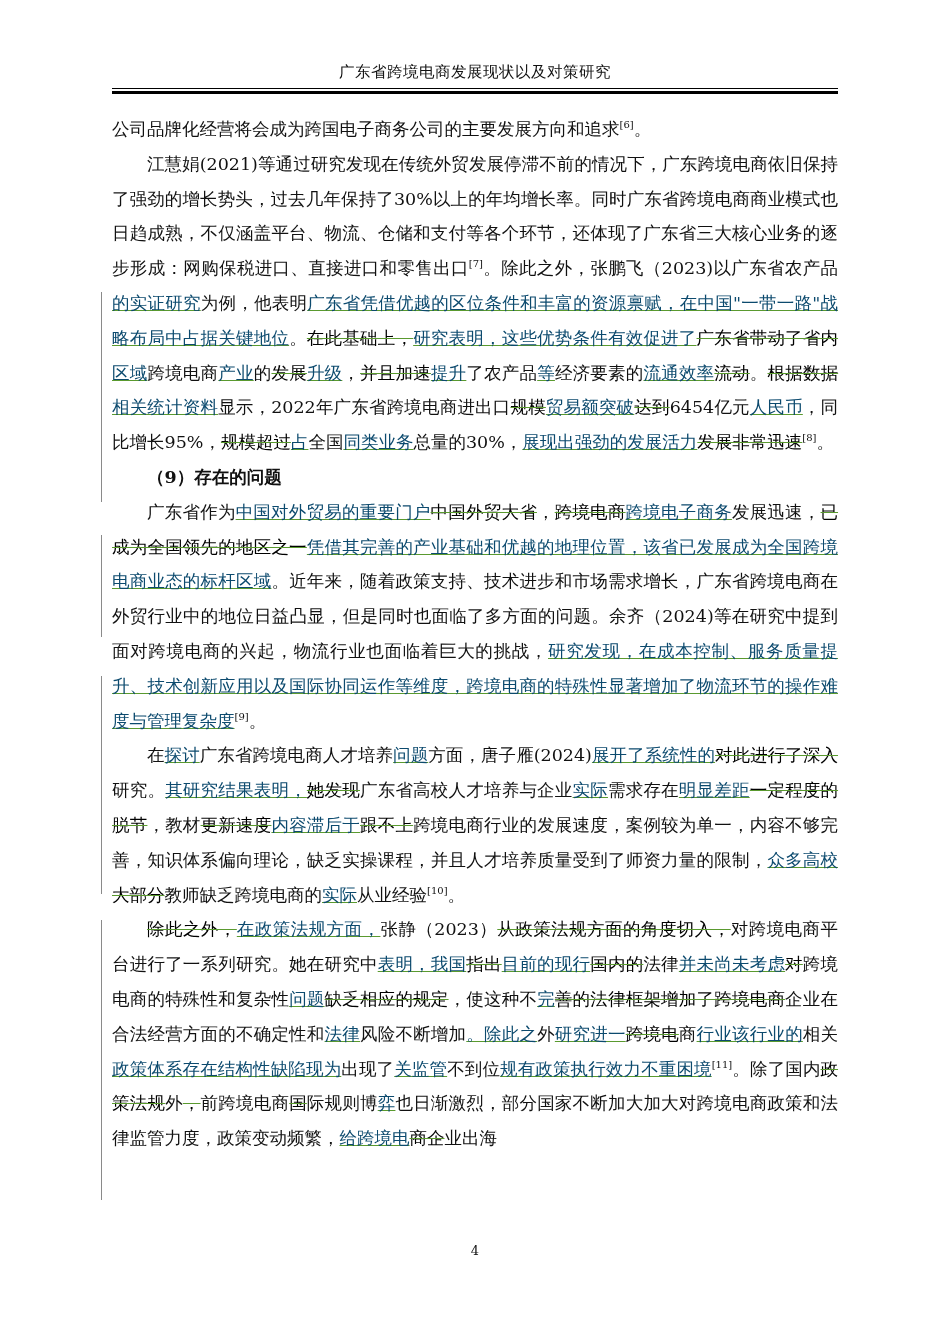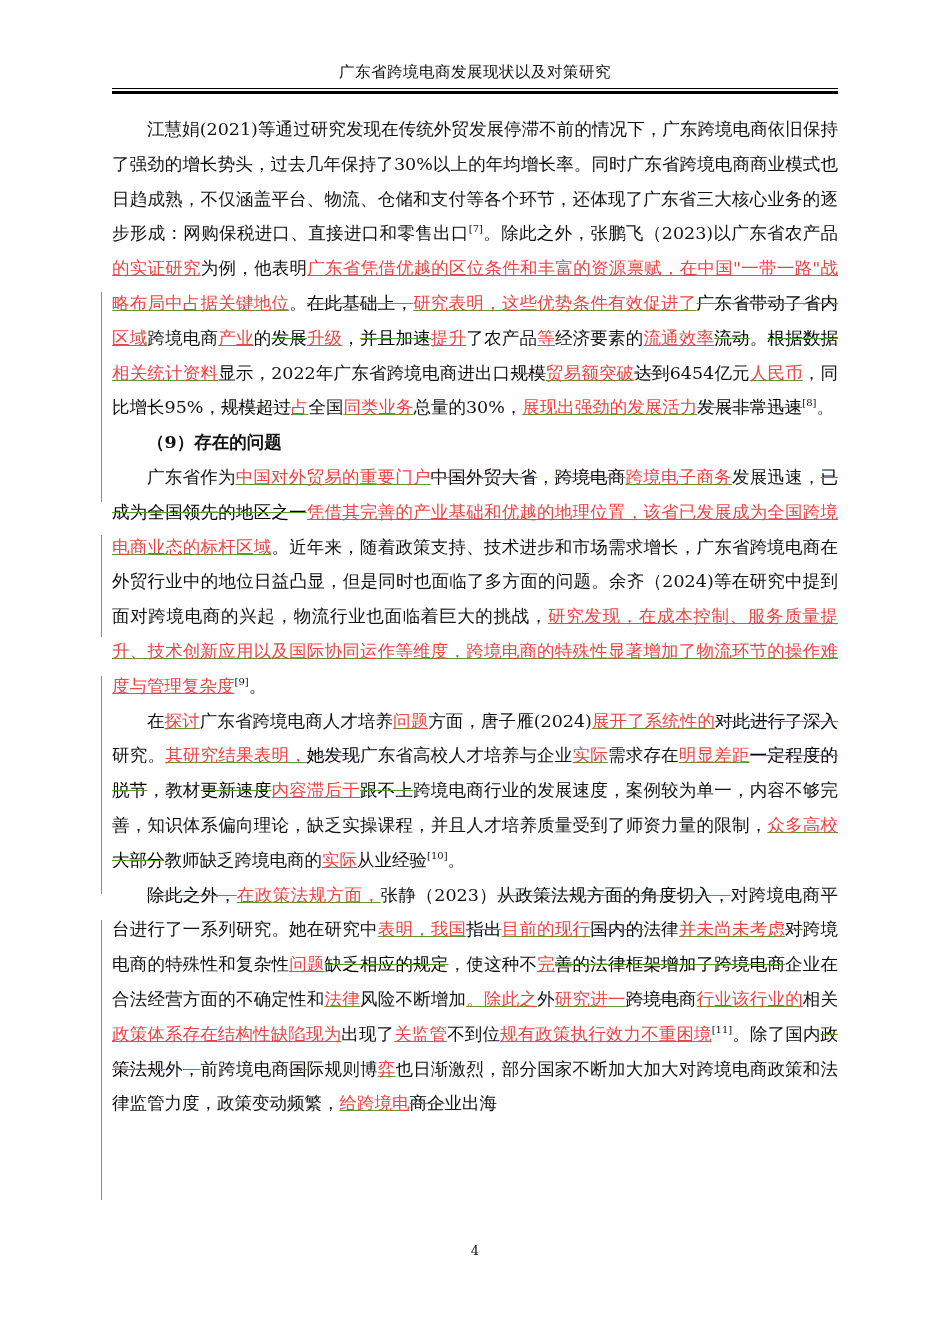--- a/index.html
+++ b/index.html
@@ -8,40 +8,41 @@
   .page { position: absolute; left: 0; top: 0; width: 950px; height: 1215px; }
   .header { position: absolute; left: 112px; top: 62px; width: 726px; text-align: center;
             font-size: 15.5px; letter-spacing: 0.5px; color: #111; }
   .header-rule { position: absolute; left: 112px; top: 88px; width: 726px; height: 6px;
                  border-top: 1px solid #000; border-bottom: 3px solid #000; box-sizing: border-box; }
   .body { position: absolute; left: 112px; top: 112px; width: 726px; font-size: 17.5px; line-height: 34.8px;
           text-align: justify; }
   .p { margin: 0; text-indent: 0; }
   .p.indent { text-indent: 2em; }
   .heading { margin: 0; font-weight: bold; padding-left: 2em; }
-  .ins { color: #ef4444; text-decoration: underline; text-decoration-color: #5a9a2f; }
+  .ins { color: #0c4a6e; text-decoration: underline; text-decoration-color: #5a9a2f; }
   .del { color: #000000; text-decoration: line-through; text-decoration-color: #5a9a2f; }
   sup { font-size: 10px; line-height: 0; vertical-align: super; }
   .change-bar { position: absolute; left: 101px; width: 1px; background: #8a8a8a; }
   .footer { position: absolute; top: 1243px; left: 0; width: 950px; text-align: center; font-size: 13px; }
 </style>
 </head>
 <body>
 
 <div class="page">
   <div class="header">广东省跨境电商发展现状以及对策研究</div>
   <div class="header-rule"></div>
 
   <div class="change-bar" style="top:292px;height:210px;"></div>
   <div class="change-bar" style="top:535px;height:102px;"></div>
   <div class="change-bar" style="top:676px;height:112px;"></div>
   <div class="change-bar" style="top:784px;height:110px;"></div>
   <div class="change-bar" style="top:920px;height:280px;"></div>
 
   <div class="body" id="doc-body">
+      <p class="p"><span>公司品牌化经营将会成为跨国电子商务公司的主要发展方向和追求</span><sup>[6]</sup><span>。</span></p>
       <p class="p indent"><span>江慧娟(2021)等通过研究发现在传统外贸发展停滞不前的情况下，广东跨境电商依旧保持了强劲的增长势头，过去几年保持了30%以上的年均增长率。同时广东省跨境电商商业模式也日趋成熟，不仅涵盖平台、物流、仓储和支付等各个环节，还体现了广东省三大核心业务的逐步形成：网购保税进口、直接进口和零售出口</span><sup>[7]</sup><span>。除此之外，张鹏飞（2023)以广东省农产品</span><span class="ins">的实证研究</span><span>为例，他表明</span><span class="ins">广东省凭借优越的区位条件和丰富的资源禀赋，在中国"一带一路"战略布局中占据关键地位</span><span>。</span><span class="del">在此基础上，</span><span class="ins">研究表明，这些优势条件有效促进了</span><span class="del">广东省带动了省内</span><span class="ins">区域</span><span>跨境电商</span><span class="ins">产业</span><span>的</span><span class="del">发展</span><span class="ins">升级</span><span>，</span><span class="del">并且加速</span><span class="ins">提升</span><span>了农产品</span><span class="ins">等</span><span>经济要素的</span><span class="ins">流通效率</span><span class="del">流动</span><span>。</span><span class="del">根据数据</span><span class="ins">相关统计资料</span><span>显示，2022年广东省跨境电商进出口</span><span class="del">规模</span><span class="ins">贸易额突破</span><span class="del">达到</span><span>6454亿元</span><span class="ins">人民币</span><span>，同比增长95%，</span><span class="del">规模超过</span><span class="ins">占</span><span>全国</span><span class="ins">同类业务</span><span>总量的30%，</span><span class="ins">展现出强劲的发展活力</span><span class="del">发展非常迅速</span><sup>[8]</sup><span>。</span></p>
       <p class="heading"><span>（9）存在的问题</span></p>
       <p class="p indent"><span>广东省作为</span><span class="ins">中国对外贸易的重要门户</span><span class="del">中国外贸大省</span><span>，</span><span class="del">跨境电商</span><span class="ins">跨境电子商务</span><span>发展迅速，</span><span class="del">已成为全国领先的地区之一</span><span class="ins">凭借其完善的产业基础和优越的地理位置，该省已发展成为全国跨境电商业态的标杆区域</span><span>。近年来，随着政策支持、技术进步和市场需求增长，广东省跨境电商在外贸行业中的地位日益凸显，但是同时也面临了多方面的问题。余齐（2024)等在研究中提到面对跨境电商的兴起，物流行业也面临着巨大的挑战，</span><span class="ins">研究发现，在成本控制、服务质量提升、技术创新应用以及国际协同运作等维度，跨境电商的特殊性显著增加了物流环节的操作难度与管理复杂度</span><sup>[9]</sup><span>。</span></p>
       <p class="p indent"><span>在</span><span class="ins">探讨</span><span>广东省跨境电商人才培养</span><span class="ins">问题</span><span>方面，唐子雁(2024)</span><span class="ins">展开了系统性的</span><span class="del">对此进行了深入</span><span>研究。</span><span class="ins">其研究结果表明，</span><span class="del">她发现</span><span>广东省高校人才培养与企业</span><span class="ins">实际</span><span>需求存在</span><span class="ins">明显差距</span><span class="del">一定程度的脱节</span><span>，教材</span><span class="del">更新速度</span><span class="ins">内容滞后于</span><span class="del">跟不上</span><span>跨境电商行业的发展速度，案例较为单一，内容不够完善，知识体系偏向理论，缺乏实操课程，并且人才培养质量受到了师资力量的限制，</span><span class="ins">众多高校</span><span class="del">大部分</span><span>教师缺乏跨境电商的</span><span class="ins">实际</span><span>从业经验</span><sup>[10]</sup><span>。</span></p>
       <p class="p indent"><span class="del">除此之外，</span><span class="ins">在政策法规方面，</span><span>张静（2023）</span><span class="del">从政策法规方面的角度切入，</span><span>对跨境电商平台进行了一系列研究。她在研究中</span><span class="ins">表明，我国</span><span class="del">指出</span><span class="ins">目前的现行</span><span class="del">国内的</span><span>法律</span><span class="ins">并未尚未考虑</span><span class="del">对</span><span>跨境电商的特殊性和复杂性</span><span class="ins">问题</span><span class="del">缺乏相应的规定</span><span>，使这种不</span><span class="ins">完</span><span class="del">善的法律框架增加了跨境电商</span><span>企业在合法经营方面的不确定性和</span><span class="ins">法律</span><span>风险不断增加</span><span class="ins">。除此之</span><span>外</span><span class="ins">研究进一</span><span class="del">跨境电</span><span>商</span><span class="ins">行业该行业的</span><span>相关</span><span class="ins">政策体系存在结构性缺陷现为</span><span>出现了</span><span class="ins">关监管</span><span>不到位</span><span class="ins">规有政策执行效力不重困境</span><sup>[11]</sup><span>。除了国内</span><span class="del">政策法规</span><span>外</span><span class="del">，</span><span>前跨境电商</span><span class="del">国</span><span>际规则博</span><span class="ins">弈</span><span>也日渐激烈，部分国家不断加大加大对跨境电商政策和法律监管力度，政策变动频繁，</span><span class="ins">给跨境电</span><span class="del">商企</span><span>业出海</span></p>
     </div>
 
   <div class="footer">4</div>
 </div>
 

